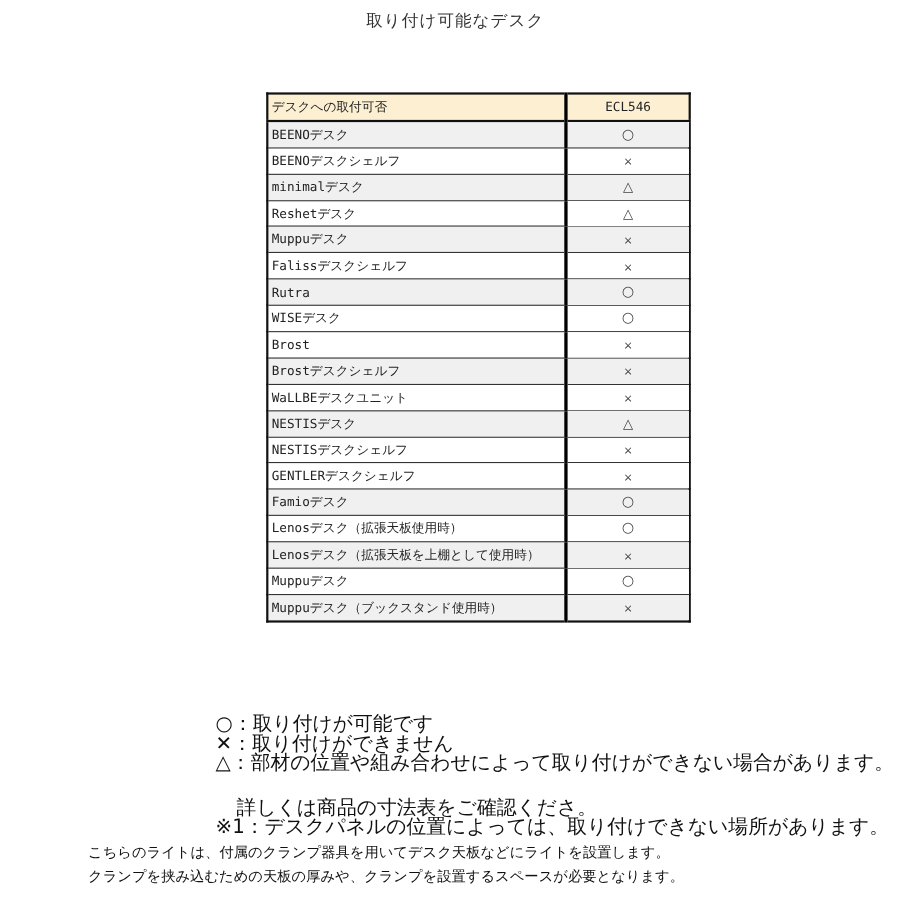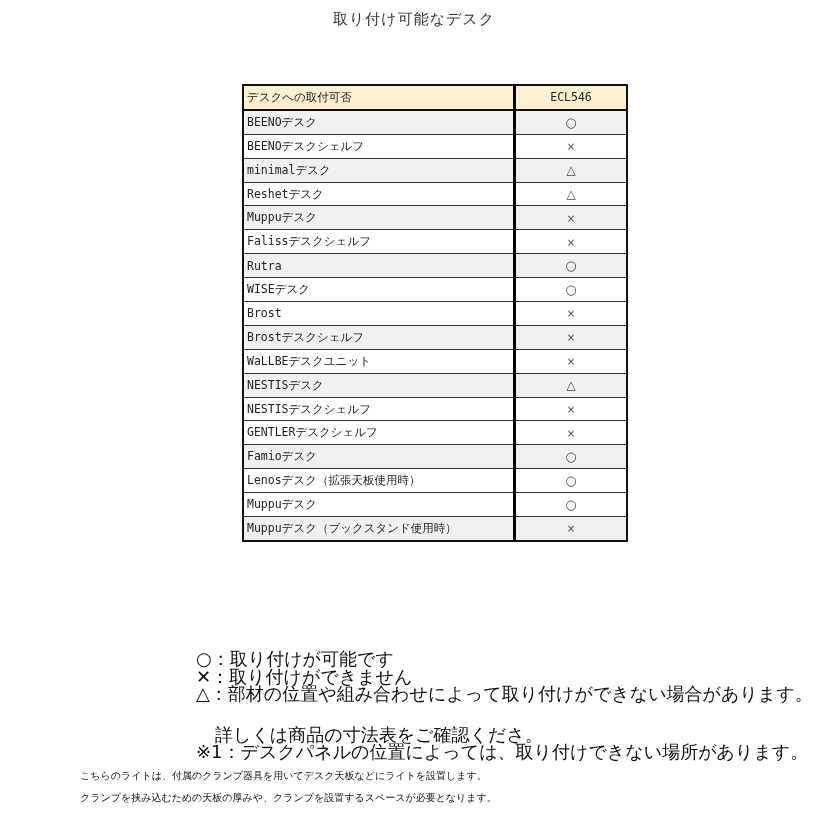--- a/index.html
+++ b/index.html
@@ -12,21 +12,21 @@
   table.compat td.col2, table.compat th.col2 { border-left:3px solid #000000; width:110px; }
   table.compat td.col2 { text-align:center; padding:0; position:relative; font-family:"DejaVu Sans", sans-serif; color:#444; }
   tr.odd td { background:#f0f0f0; }
   tr.even td { background:#ffffff; }
   .mark-o { font-size:13px; }
   .mark-x { font-size:10px; }
   .mark-t { font-size:12px; }
   .note-ref { position:absolute; right:6px; top:5px; font-size:10px; color:#555; }
   .notes { position:absolute; left:196px; top:650px; font-size:18px; line-height:17.5px; color:#111; }
   .notes .indent { padding-left:19px;margin-top:23px; }
-  .bottom { position:absolute; left:80px; top:765px; font-size:10px; line-height:22px; color:#111; }
+  .bottom { position:absolute; left:80px; top:765px; font-size:13px; line-height:22px; color:#111; }
 </style>
 </head>
 <body>
 
 <div class="title">取り付け可能なデスク</div>
 
 <table class="compat">
   <thead>
     <tr>
       <th>デスクへの取付可否</th>
@@ -91,20 +91,24 @@
         <td class="col2"><span class="mark-x">×</span></td>
       </tr>
       <tr class="odd">
         <td>Famioデスク</td>
         <td class="col2"><span class="mark-o">○</span></td>
       </tr>
       <tr class="even">
         <td>Lenosデスク（拡張天板使用時）</td>
         <td class="col2"><span class="mark-o">○</span></td>
       </tr>
+      <tr class="odd">
+        <td>Lenosデスク（拡張天板を上棚として使用時）</td>
+        <td class="col2"><span class="mark-x">×</span></td>
+      </tr>
       <tr class="even">
         <td>Muppuデスク</td>
         <td class="col2"><span class="mark-o">○</span></td>
       </tr>
       <tr class="odd">
         <td>Muppuデスク（ブックスタンド使用時）</td>
         <td class="col2"><span class="mark-x">×</span></td>
       </tr>
     </tbody>
 </table>

